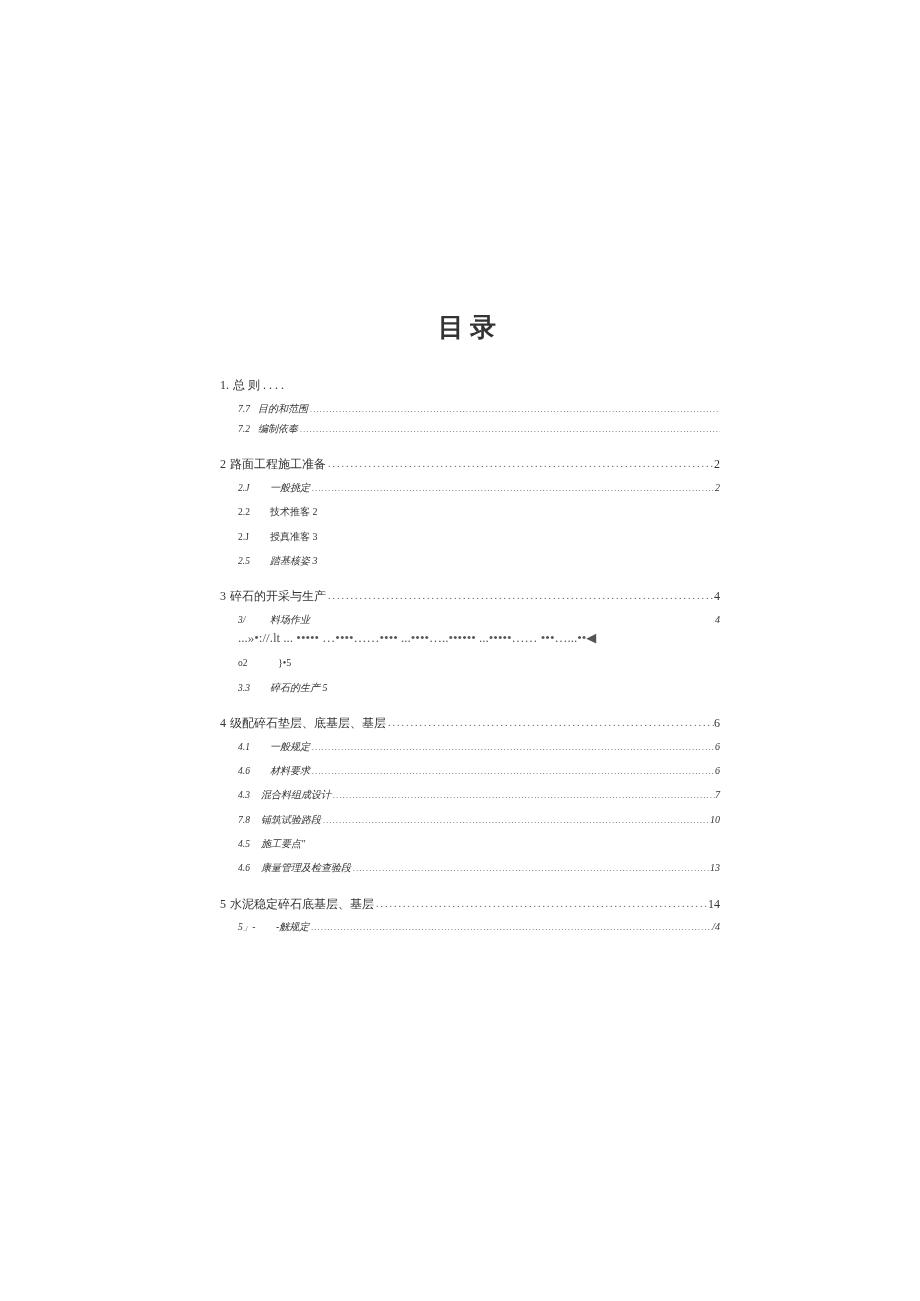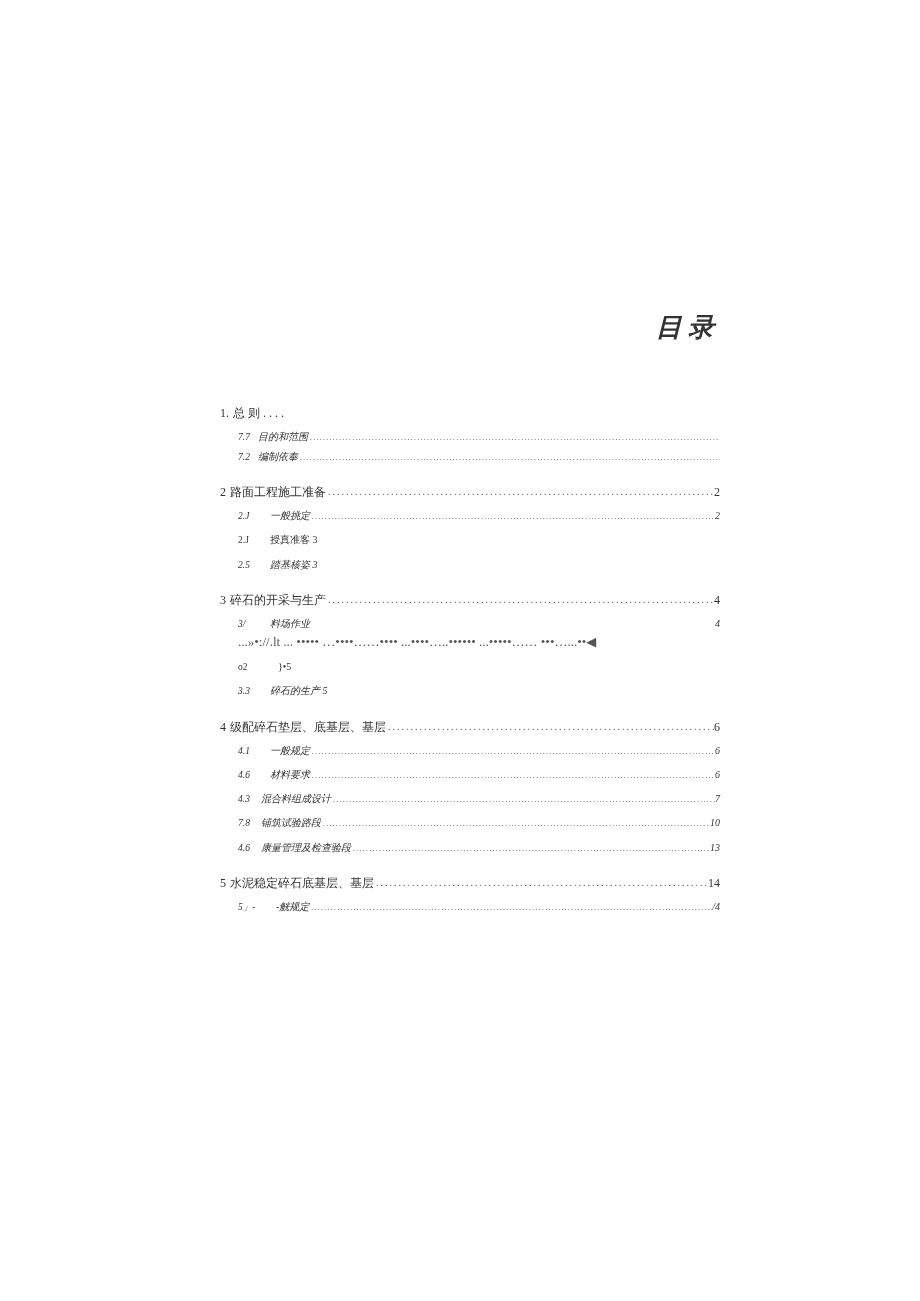--- a/index.html
+++ b/index.html
@@ -9,25 +9,24 @@
       background: #fff;
       font-family: "SimSun", serif;
       color: #333;
       position: relative;
     }
     .page {
       padding: 310px 200px 0 220px;
     }
     .title {
       font-size: 26px;
-      text-align: right;
-      margin-bottom: 60px;
+      text-align: center;
+      margin-bottom: 32px;
       letter-spacing: 6px;
       font-family: "SimSun", serif;
-      font-style: italic;
     }
     .toc-line {
       display: flex;
       align-items: baseline;
       font-size: 11px;
       line-height: 1.4;
       margin-bottom: 2px;
       white-space: nowrap;
     }
     .toc-line .num {
@@ -115,20 +114,24 @@
     <span class="dots">..........................................................................................</span>
     <span class="page-num">2</span>
   </div>
   <div class="toc-line level2 italic">
     <span class="num">2.J</span>
     <span class="label">一般挑定</span>
     <span class="dots-heavy">......................................................................................................................................................................................................</span>
     <span class="page-num">2</span>
   </div>
   <div class="toc-line level2 nodots gap-small">
+    <span class="num">2.2</span>
+    <span class="label">技术推客 2</span>
+  </div>
+  <div class="toc-line level2 nodots gap-small">
     <span class="num">2.J</span>
     <span class="label">授真准客 3</span>
   </div>
   <div class="toc-line level2 italic nodots gap-small">
     <span class="num">2.5</span>
     <span class="label">踏基核姿 3</span>
   </div>
 
   <div class="toc-line level1">
     <span class="num">3</span>
@@ -175,20 +178,24 @@
     <span class="label" style="margin-left:3px">混合料组成设计</span>
     <span class="dots-heavy">......................................................................................................................................................................................................</span>
     <span class="page-num">7</span>
   </div>
   <div class="toc-line level2 level2-short italic gap-small">
     <span class="num">7.8</span>
     <span class="label" style="margin-left:3px">铺筑试验路段</span>
     <span class="dots-heavy">......................................................................................................................................................................................................</span>
     <span class="page-num">10</span>
   </div>
+  <div class="toc-line level2 level2-short italic nodots gap-small">
+    <span class="num">4.5</span>
+    <span class="label" style="margin-left:3px">施工要点"</span>
+  </div>
   <div class="toc-line level2 level2-short italic gap-small">
     <span class="num">4.6</span>
     <span class="label" style="margin-left:3px">康量管理及检查验段</span>
     <span class="dots-heavy">......................................................................................................................................................................................................</span>
     <span class="page-num">13</span>
   </div>
 
   <div class="toc-line level1">
     <span class="num">5</span>
     <span class="label">水泥稳定碎石底基层、基层</span>

